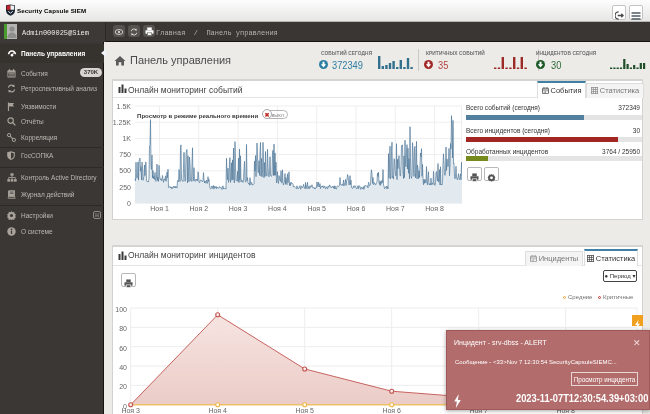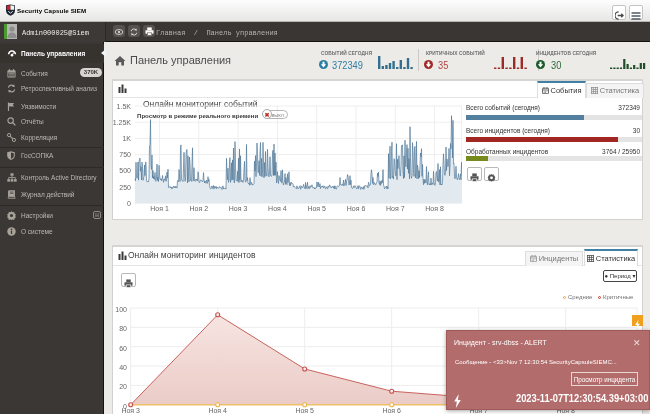--- a/index.html
+++ b/index.html
@@ -269,21 +269,21 @@
     <rect x="29.700000000000003" y="10" width="2.2" height="6" fill="#1e4f28"></rect>
     <rect x="33.0" y="10" width="2.2" height="6" fill="#1e4f28"></rect>
   </svg>
 
 <div class="panel" id="panel1" style="top:79px;height:141px;">
   <svg class="picon" style="top:3px;" width="9" height="9" viewBox="0 0 9 9">
       <rect x="0.5" y="3" width="2" height="6" fill="#3a3a3a"></rect>
       <rect x="3.5" y="0.5" width="2" height="8.5" fill="#3a3a3a"></rect>
       <rect x="6.5" y="4.5" width="2" height="4.5" fill="#3a3a3a"></rect>
     </svg>
-  <div class="ptitle" style="top:18px;margin-left:15px;">Онлайн мониторинг событий</div>
+  <div class="ptitle" style="top:4px;">Онлайн мониторинг событий</div>
   <div class="phead" style="height:17px;"></div>
   <div class="tab tab-active" style="left:424px;top:0px;width:49px;height:17px;line-height:15px;"><svg width="7" height="7" viewBox="0 0 10 10" style="vertical-align:-1px;margin-right:2px;">
         <rect x="0.7" y="1.7" width="8.6" height="7.8" rx="0.8" fill="none" stroke="#444" stroke-width="1.1"></rect>
         <rect x="2.2" y="0.3" width="1.3" height="2.2" fill="#444"></rect>
         <rect x="6.5" y="0.3" width="1.3" height="2.2" fill="#444"></rect>
         <path d="M1,4.2 H9" stroke="#444" stroke-width="1"></path>
         <path d="M2.5,6 h1.2 M4.5,6 h1.2 M6.5,6 h1.2 M2.5,7.8 h1.2 M4.5,7.8 h1.2" stroke="#444" stroke-width="1"></path>
       </svg>События</div>
   <div class="tab tab-inactive" style="left:473px;top:2px;width:58px;height:15px;line-height:14px;"><svg width="7" height="7" viewBox="0 0 10 10" style="vertical-align:-1px;margin-right:2px;">
         <rect x="0.5" y="0.5" width="9" height="9" fill="none" stroke="#8a8a8a" stroke-width="1.1"></rect>

